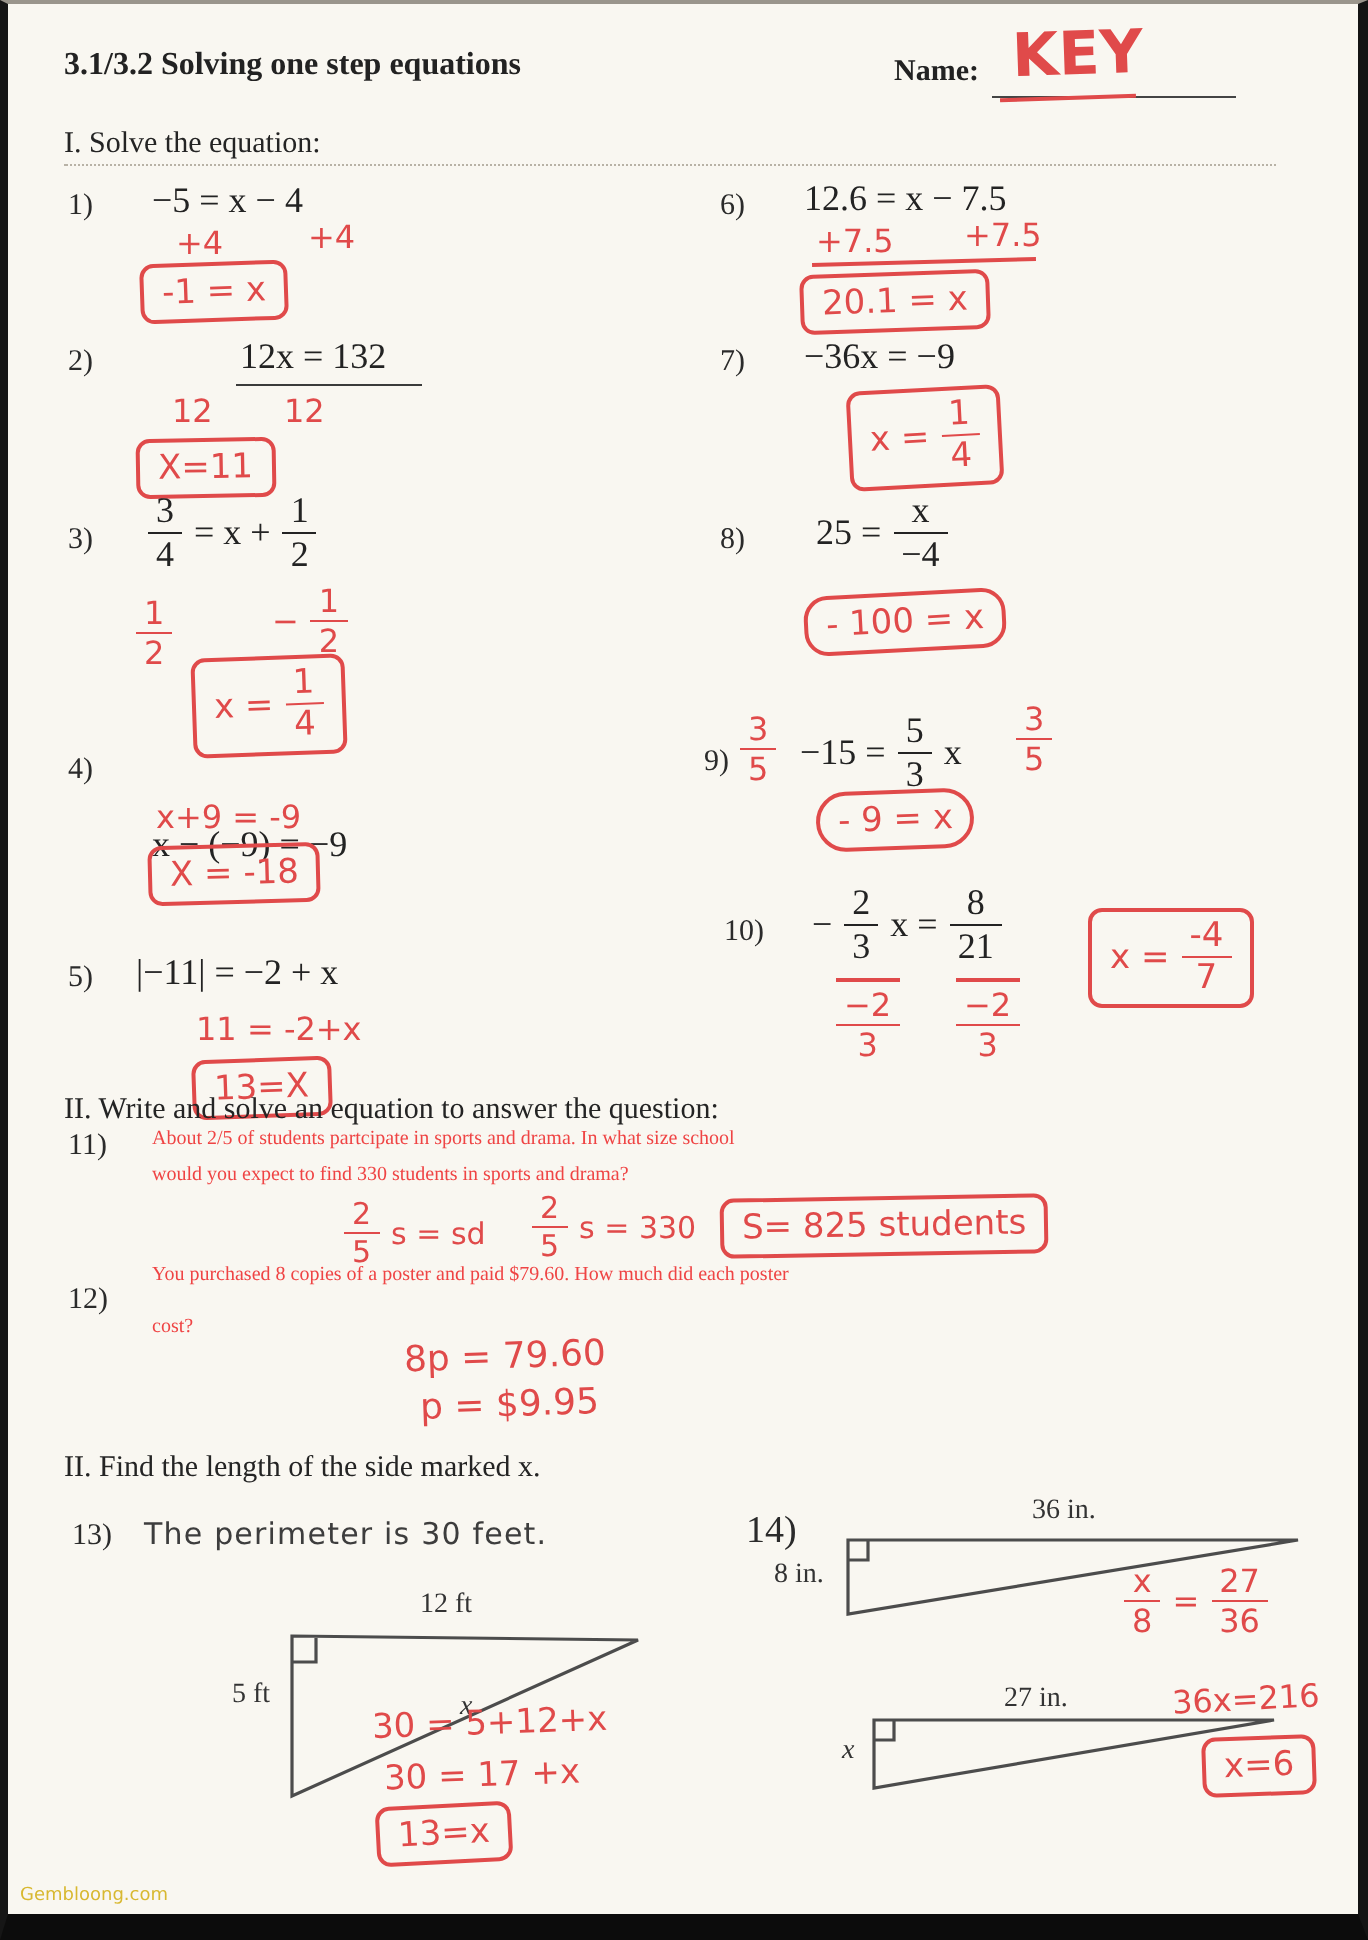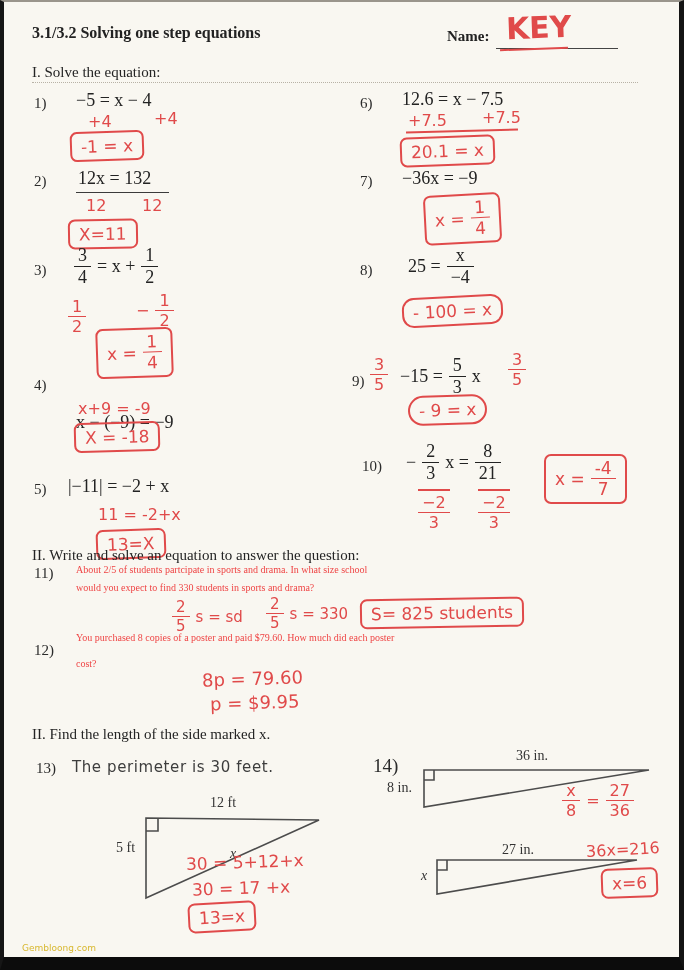--- a/index.html
+++ b/index.html
@@ -10,21 +10,21 @@
           border-bottom: 13px solid #0c0c0c; border-top: 2px solid #9a958c; overflow: hidden; }
   .abs { position: absolute; }
   .title { font-weight: bold; font-size: 16px; color: #222; }
   .namelabel { font-weight: bold; font-size: 15px; color: #222; }
   .nameline { border-bottom: 1.5px solid #444; height: 2px; }
   .sect { font-size: 15px; color: #242424; white-space: nowrap; }
   .dotline { border-top: 1.5px dotted #b8b2a6; height: 0; }
   .pnum { font-size: 15px; color: #2b2b2b; }
   .p14num { font-size: 19px; }
   .eq { font-size: 18px; color: #232323; white-space: nowrap; }
-  .ueq { border-bottom: 1.6px solid #3b3b3b; padding: 0 18px 3px 2px; }
+  .ueq { border-bottom: 1.6px solid #3b3b3b; padding: 0 18px 3px 2px; margin-left: 42px; }
   .body { font-size: 10px; color: #ef4444; white-space: nowrap; }
   .hw { font-family: "DejaVu Sans", sans-serif; color: #e04a4a; font-size: 16px; white-space: nowrap; }
   .key { font-size: 30px; font-weight: bold; transform: rotate(-2deg); }
   .keyline { border-top: 2.5px solid #e04a4a; transform: rotate(-2deg); height: 0; }
   .redline { border-top: 2px solid #e04a4a; height: 0; }
   .hwbox { border: 2.2px solid #e04a4a; border-radius: 7px; padding: 3px 9px; font-size: 17px; }
   .fx { display: inline-flex; align-items: center; gap: 6px; }
   .frac { display: inline-block; text-align: center; vertical-align: middle; line-height: 1.08; }
   .frac .n { display: block; border-bottom: 1.4px solid currentColor; padding: 0 4px 1px; }
   .frac .d { display: block; padding: 1px 4px 0; }
@@ -248,15 +248,15 @@
     </span>
     <span>=</span>
     <span class="frac">
       <span class="n">27</span>
       <span class="d">36</span>
     </span>
   </div>
   <div class="abs hw" style="left:582px; top:838px; transform:rotate(-3deg);">36x=216</div>
   <div class="abs hw hwbox" style="left:597px; top:866px; transform:rotate(-2deg);">x=6</div>
 
-  <div class="abs wm" style="left:18px; top:941px;">Gembloong.com</div>
+  <div class="abs wm" style="left:6px; top:941px;">Gembloong.com</div>
 
 </div>
 
 </body></html>

